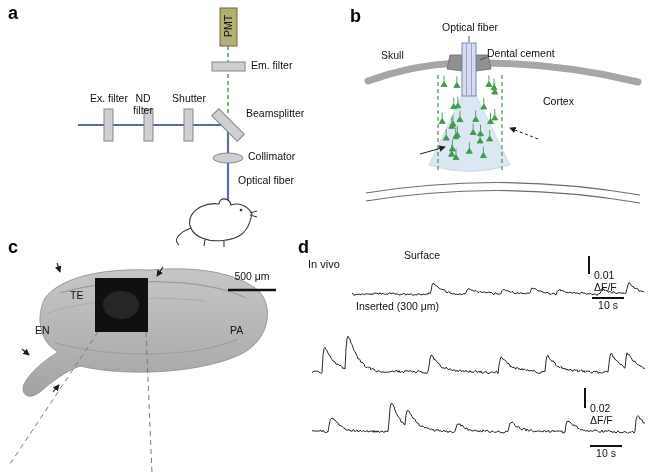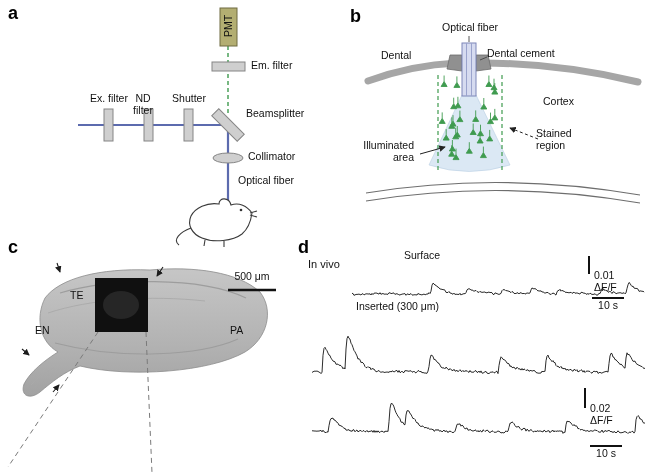--- a/index.html
+++ b/index.html
@@ -139,27 +139,23 @@
     <line x1="119" y1="21" x2="119" y2="27" class="ptr"></line>
     <line x1="137" y1="42" x2="130" y2="45" class="ptr"></line>
     <line x1="88" y1="60" x2="88" y2="158" class="dash-green"></line>
     <line x1="152" y1="60" x2="152" y2="158" class="dash-green"></line>
     <path d="M16 178 Q150 156 290 180" class="arc"></path>
     <path d="M16 186 Q150 164 290 188" class="arc"></path>
     <line x1="70" y1="139" x2="95" y2="132" class="arrow" marker-end="url(#ahb)"></line>
     <line x1="188" y1="124" x2="160" y2="113" class="arrow-dash" marker-end="url(#ahb)"></line>
   </svg>
   <div class="lbl center sm" style="left:432px;top:22px;width:76px">Optical fiber</div>
-  <div class="lbl sm" style="left:381px;top:50px">Dental</div>
+  <div class="lbl sm" style="left:381px;top:50px">Skull</div>
   <div class="lbl sm" style="left:487px;top:48px">Dental cement</div>
   <div class="lbl sm" style="left:543px;top:96px">Cortex</div>
-  <div class="lbl right sm" style="left:352px;top:140px;width:62px">Illuminated
-area</div>
-  <div class="lbl sm" style="left:536px;top:128px;width:60px">Stained
-region</div>
 
   <svg style="left:0;top:255px" width="300" height="219" viewBox="0 0 300 219">
     <defs>
       <linearGradient id="gslice" x1="0" y1="0" x2="0" y2="1">
         <stop offset="0" stop-color="#c6c6c6"></stop>
           <stop offset="0.6" stop-color="#b2b2b2"></stop>
           <stop offset="1" stop-color="#a2a2a2"></stop>
       </linearGradient>
       <marker id="ahc" viewBox="0 0 8 8" refX="7" refY="4" markerWidth="6" markerHeight="6" orient="auto">
         <path d="M0 0 L8 4 L0 8 Z" fill="#1c1c1c"></path>

